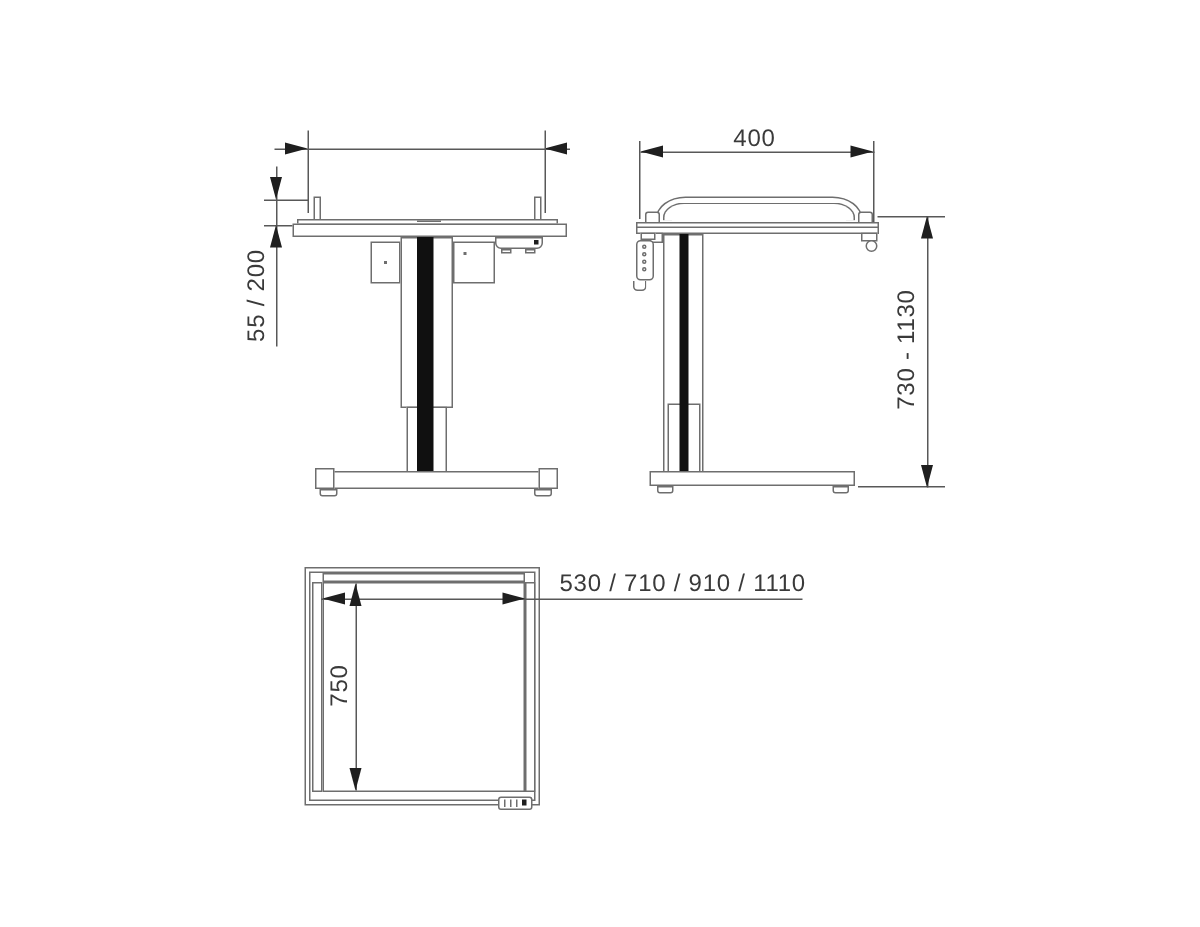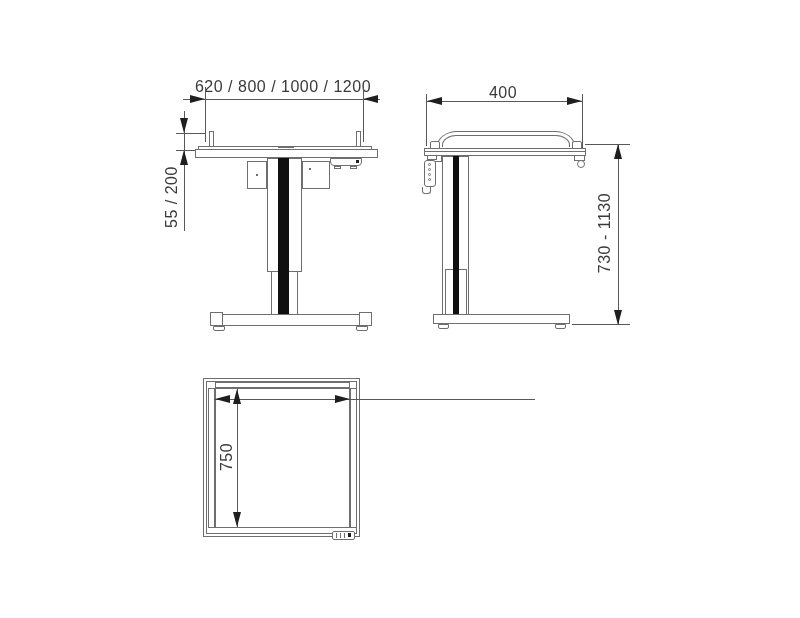--- a/index.html
+++ b/index.html
@@ -30,21 +30,20 @@
   .dot{position:absolute;background:var(--line);}
   .circ{position:absolute;border:1px solid var(--line);border-radius:50%;background:var(--background);box-sizing:border-box;}
 </style>
 </head>
 <body>
 
 <div class="canvas">
 
   <div class="grp">
 
-    <div class="txt" style="left:183px;top:78px;width:200px;">620 / 800 / 1000 / 1200</div>
     <div class="dln" style="left:183px;top:99px;width:197px;height:1px;"></div>
     <div class="ah r" style="left:190px;top:95px;"></div>
     <div class="ah l" style="left:363px;top:95px;"></div>
     <div class="dln" style="left:205px;top:87px;width:1px;height:55px;"></div>
     <div class="dln" style="left:363px;top:87px;width:1px;height:55px;"></div>
 
     <div class="dln" style="left:176px;top:133px;width:30px;height:1px;"></div>
     <div class="dln" style="left:176px;top:150px;width:28px;height:1px;"></div>
     <div class="dln" style="left:184px;top:111px;width:1px;height:120px;"></div>
     <div class="ah d" style="left:180px;top:118px;"></div>
@@ -128,20 +127,21 @@
     <div class="bx" style="left:203px;top:378px;width:157px;height:159px;"></div>
     <div class="bx" style="left:206px;top:381px;width:151px;height:153px;"></div>
     <div class="bx" style="left:215px;top:382px;width:135px;height:6px;"></div>
     <div class="bx" style="left:208px;top:388px;width:7px;height:140px;"></div>
     <div class="bx" style="left:350px;top:388px;width:7px;height:140px;"></div>
     <div class="bx" style="left:215px;top:388px;width:135px;height:140px;"></div>
 
     <div class="dln" style="left:214px;top:399px;width:321px;height:1px;"></div>
     <div class="ah l" style="left:215px;top:395px;"></div>
     <div class="ah r" style="left:335px;top:395px;"></div>
+    <div class="txt" style="left:373px;top:381px;width:164px;">530 / 710 / 910 / 1110</div>
 
     <div class="dln" style="left:237px;top:389px;width:1px;height:138px;"></div>
     <div class="ah u" style="left:233px;top:389px;"></div>
     <div class="ah d" style="left:233px;top:512px;"></div>
     <div class="txt vtxt" style="left:197px;top:448px;width:60px;">750</div>
 
     <div class="bx" style="left:332px;top:531px;width:23px;height:9px;border-radius:2px;"></div>
     <div class="ln" style="left:336px;top:533px;width:1px;height:5px;"></div>
     <div class="ln" style="left:340px;top:533px;width:1px;height:5px;"></div>
     <div class="ln" style="left:344px;top:533px;width:1px;height:5px;"></div>

